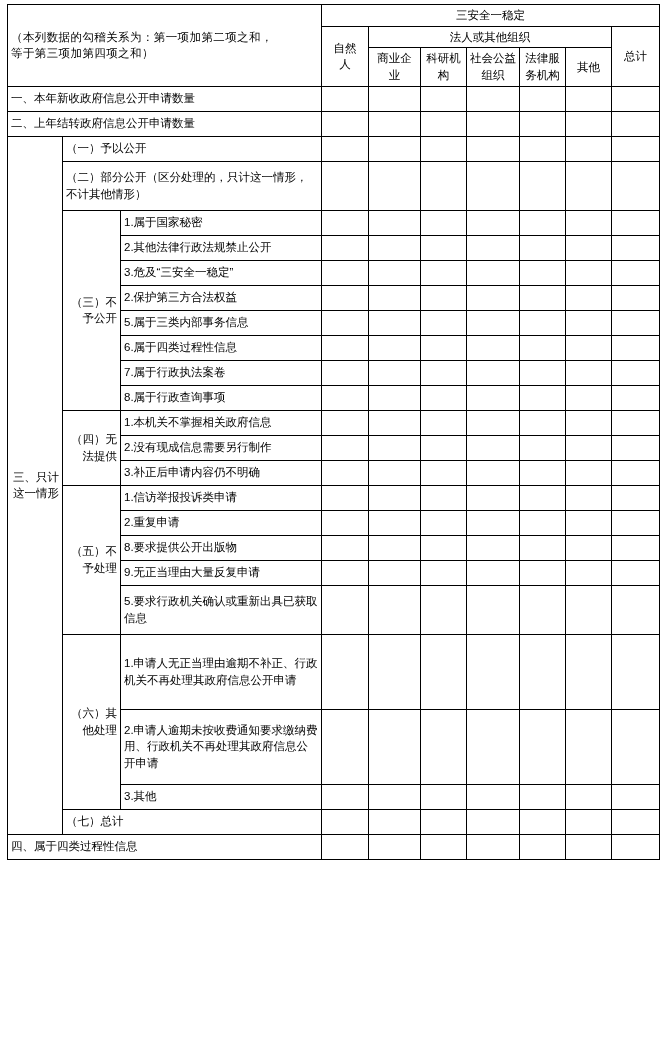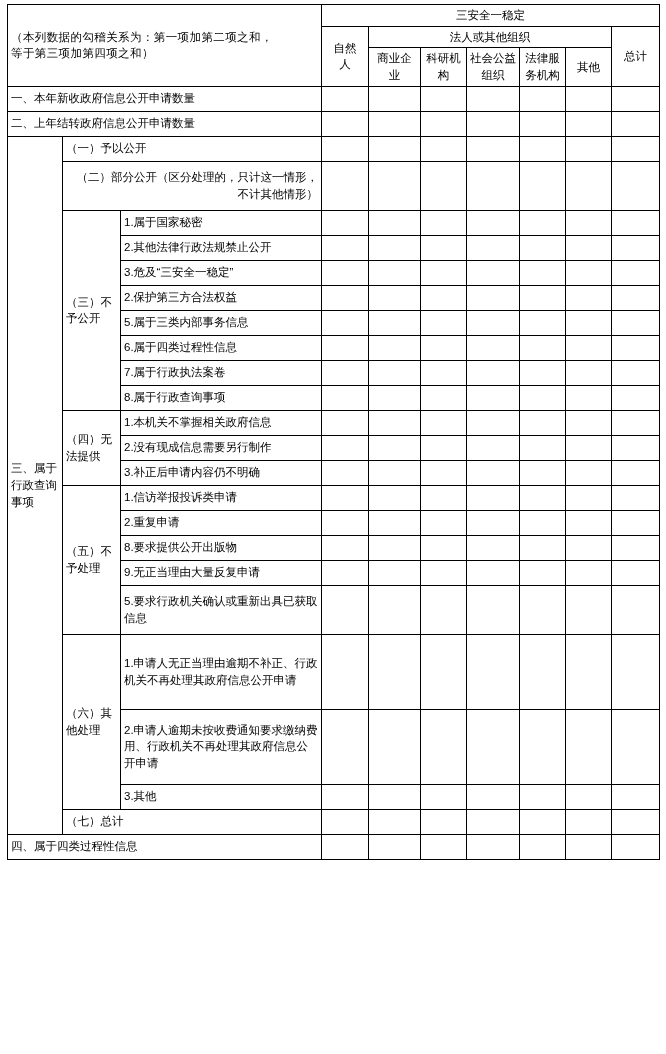--- a/index.html
+++ b/index.html
@@ -58,21 +58,21 @@
   .itemlabel {
     text-align: left;
     padding-left: 6px;
     line-height: 1.7;
   }
   .cell-data {
     text-align: center;
     height: 20px;
   }
   .vert-label {
-    text-align: left;
+    text-align: right;
     padding: 0 2px;
     line-height: 1.35;
   }
 </style>
 </head>
 <body>
 
 <div class="sheet">
   <table class="form">
     <colgroup>
@@ -127,33 +127,33 @@
         <td class="cell-data"></td>
         <td class="cell-data"></td>
         <td class="cell-data"></td>
         <td class="cell-data"></td>
         <td class="cell-data"></td>
         <td class="cell-data"></td>
         <td class="cell-data"></td>
       </tr>
 
       <tr>
-        <td class="vert-label" rowspan="22">三、属于行政查询事项</td>
+        <td class="vert-label" rowspan="22">三、只计这一情形</td>
         <td class="sublabel" colspan="2">（一）予以公开</td>
         <td class="cell-data"></td>
         <td class="cell-data"></td>
         <td class="cell-data"></td>
         <td class="cell-data"></td>
         <td class="cell-data"></td>
         <td class="cell-data"></td>
         <td class="cell-data"></td>
       </tr>
 
       <tr>
-        <td class="sublabel" colspan="2" style="height:44px;text-align:right;">（二）部分公开（区分处理的，只计这一情形，不计其他情形）</td>
+        <td class="sublabel" colspan="2" style="height:44px;">（二）部分公开（区分处理的，只计这一情形，不计其他情形）</td>
         <td class="cell-data"></td>
         <td class="cell-data"></td>
         <td class="cell-data"></td>
         <td class="cell-data"></td>
         <td class="cell-data"></td>
         <td class="cell-data"></td>
         <td class="cell-data"></td>
       </tr>
 
       <tr>

